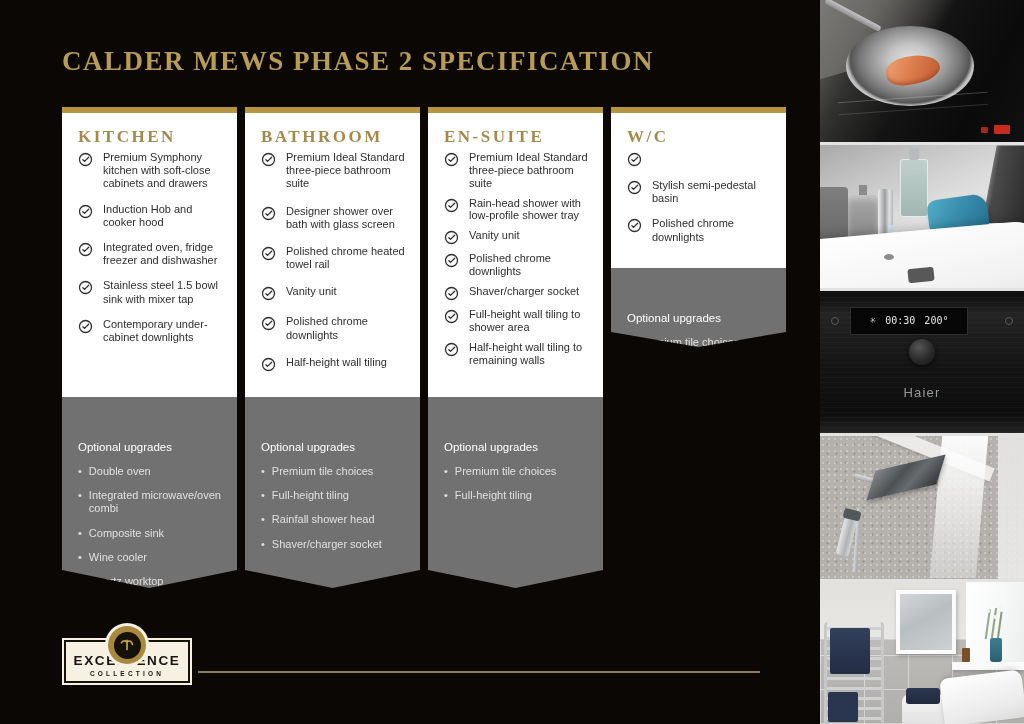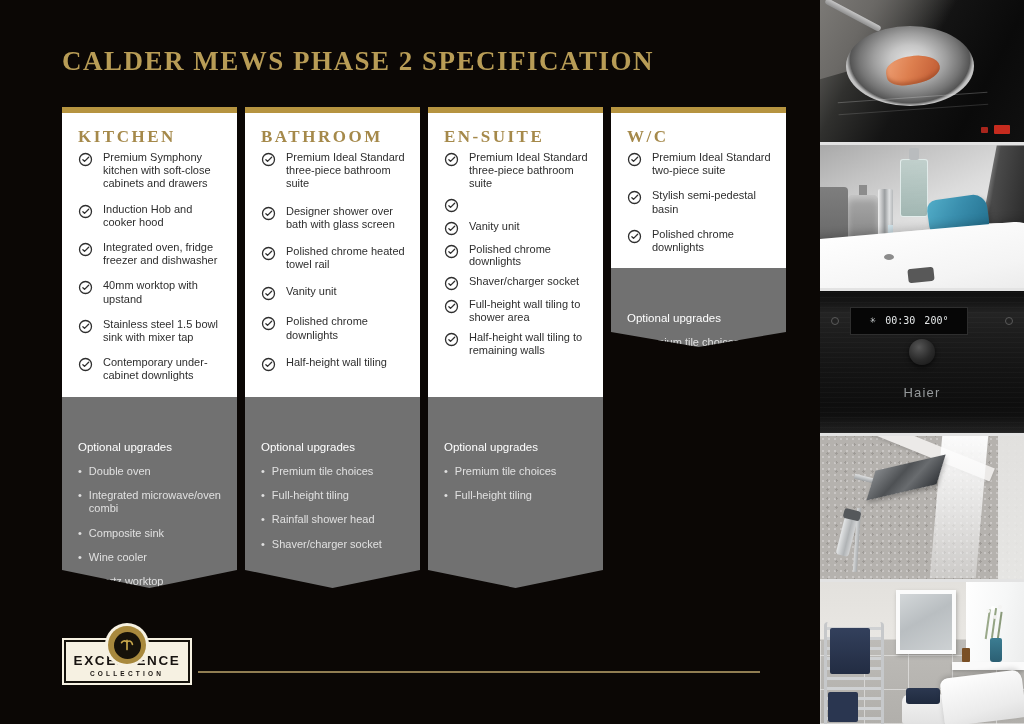--- a/index.html
+++ b/index.html
@@ -189,29 +189,20 @@
             <li class="feat">
               <span class="check">
                 <svg viewBox="0 0 20 20">
                   <circle cx="10" cy="10" r="8"></circle>
                   <path d="M6.5 10.3l2.2 2.2L14.2 7"></path>
                 </svg>
               </span>
               <span class="feat-text">Integrated oven, fridge freezer and dishwasher</span>
             </li>
 
-            <li class="feat">
-              <span class="check">
-                <svg viewBox="0 0 20 20">
-                  <circle cx="10" cy="10" r="8"></circle>
-                  <path d="M6.5 10.3l2.2 2.2L14.2 7"></path>
-                </svg>
-              </span>
-              <span class="feat-text">40mm worktop with upstand</span>
-            </li>
 
             <li class="feat">
               <span class="check">
                 <svg viewBox="0 0 20 20">
                   <circle cx="10" cy="10" r="8"></circle>
                   <path d="M6.5 10.3l2.2 2.2L14.2 7"></path>
                 </svg>
               </span>
               <span class="feat-text">Stainless steel 1.5 bowl sink with mixer tap</span>
             </li>
@@ -367,20 +358,21 @@
               <span class="feat-text">Premium Ideal Standard three-piece bathroom suite</span>
             </li>
 
             <li class="feat">
               <span class="check">
                 <svg viewBox="0 0 20 20">
                   <circle cx="10" cy="10" r="8"></circle>
                   <path d="M6.5 10.3l2.2 2.2L14.2 7"></path>
                 </svg>
               </span>
+              <span class="feat-text">Rain-head shower with low-profile shower tray</span>
             </li>
 
             <li class="feat">
               <span class="check">
                 <svg viewBox="0 0 20 20">
                   <circle cx="10" cy="10" r="8"></circle>
                   <path d="M6.5 10.3l2.2 2.2L14.2 7"></path>
                 </svg>
               </span>
               <span class="feat-text">Vanity unit</span>
@@ -449,21 +441,20 @@
         <h2 class="card-head">W/C</h2>
         <ul class="feat-list">
 
             <li class="feat">
               <span class="check">
                 <svg viewBox="0 0 20 20">
                   <circle cx="10" cy="10" r="8"></circle>
                   <path d="M6.5 10.3l2.2 2.2L14.2 7"></path>
                 </svg>
               </span>
-              <span class="feat-text">Premium Ideal Standard two-piece suite</span>
             </li>
 
             <li class="feat">
               <span class="check">
                 <svg viewBox="0 0 20 20">
                   <circle cx="10" cy="10" r="8"></circle>
                   <path d="M6.5 10.3l2.2 2.2L14.2 7"></path>
                 </svg>
               </span>
               <span class="feat-text">Stylish semi-pedestal basin</span>

